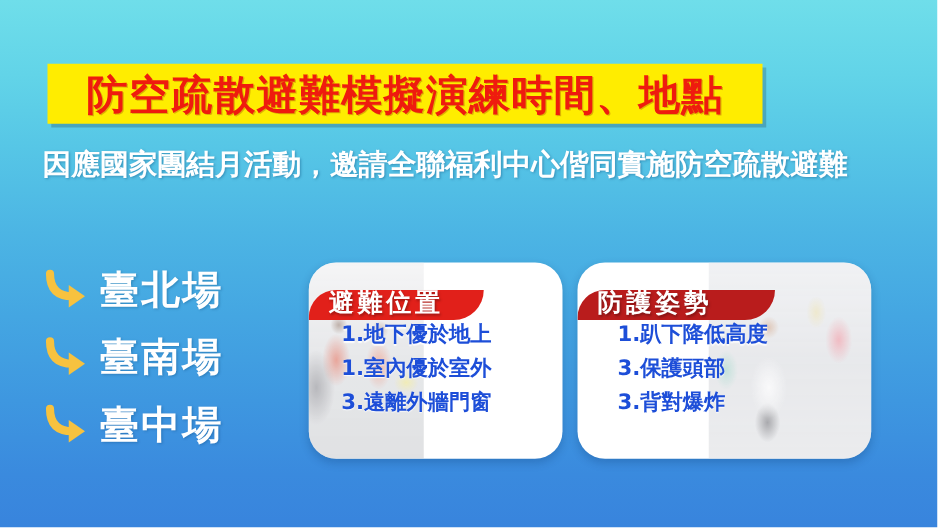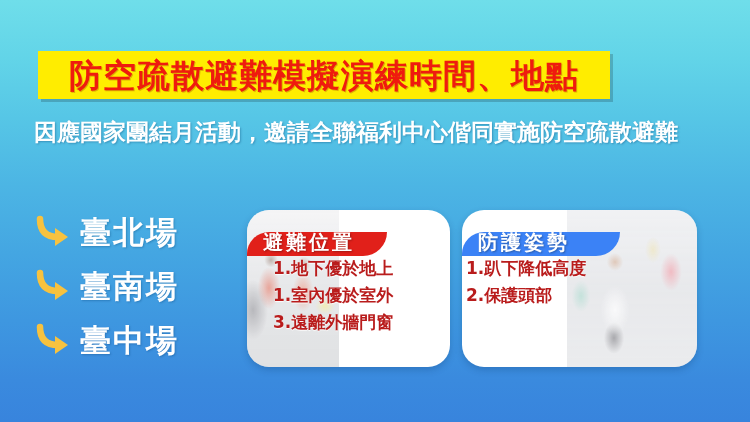--- a/index.html
+++ b/index.html
@@ -161,48 +161,48 @@
     padding: 0 22px 0 16px;
     box-sizing: border-box;
     margin-top: 22px;
   }
   #header-shelter {
     width: 140px;
     background: #e1201a;
   }
   #header-posture {
     width: 158px;
-    background: #3b82f6;
+    background: #b91c1c;
   }
   .card-header-text {
     font-family: "DejaVu Sans", "Liberation Sans", sans-serif;
     font-size: 20px;
     font-weight: bold;
     color: #ffffff;
     letter-spacing: 3px;
     line-height: 1;
     white-space: nowrap;
     text-shadow: 1px 1px 2px rgba(0,0,0,0.3);
   }
 
   .card-body {
     position: absolute;
     left: 0;
     top: 40px;
     right: 0;
     padding: 5px 0 0 0;
   }
   #card-shelter .card-body { padding-left: 26px; }
-  #card-posture .card-body { padding-left: 4px; }
+  #card-posture .card-body { padding-left: 32px; }
 
   .card-item {
     font-family: "DejaVu Sans", "Liberation Sans", sans-serif;
     font-size: 17px;
     font-weight: bold;
-    color: #b91c1c;
+    color: #1d4ed8;
     line-height: 27px;
     white-space: nowrap;
     text-shadow: 0 1px 1px rgba(255,255,255,0.9);
   }
 </style>
 </head>
 <body>
 
 <div id="poster">
 
@@ -260,17 +260,18 @@
     </div>
   </div>
 
   <div class="card" id="card-posture">
     <div class="card-photo" id="photo-posture"></div>
     <div class="card-header" id="header-posture">
       <span class="card-header-text">防護姿勢</span>
     </div>
     <div class="card-body">
       <div class="card-item">1.趴下降低高度</div>
-      <div class="card-item">2.保護頭部</div>
+      <div class="card-item">3.保護頭部</div>
+      <div class="card-item">3.背對爆炸</div>
     </div>
   </div>
 
 </div>
 
 </body></html>

